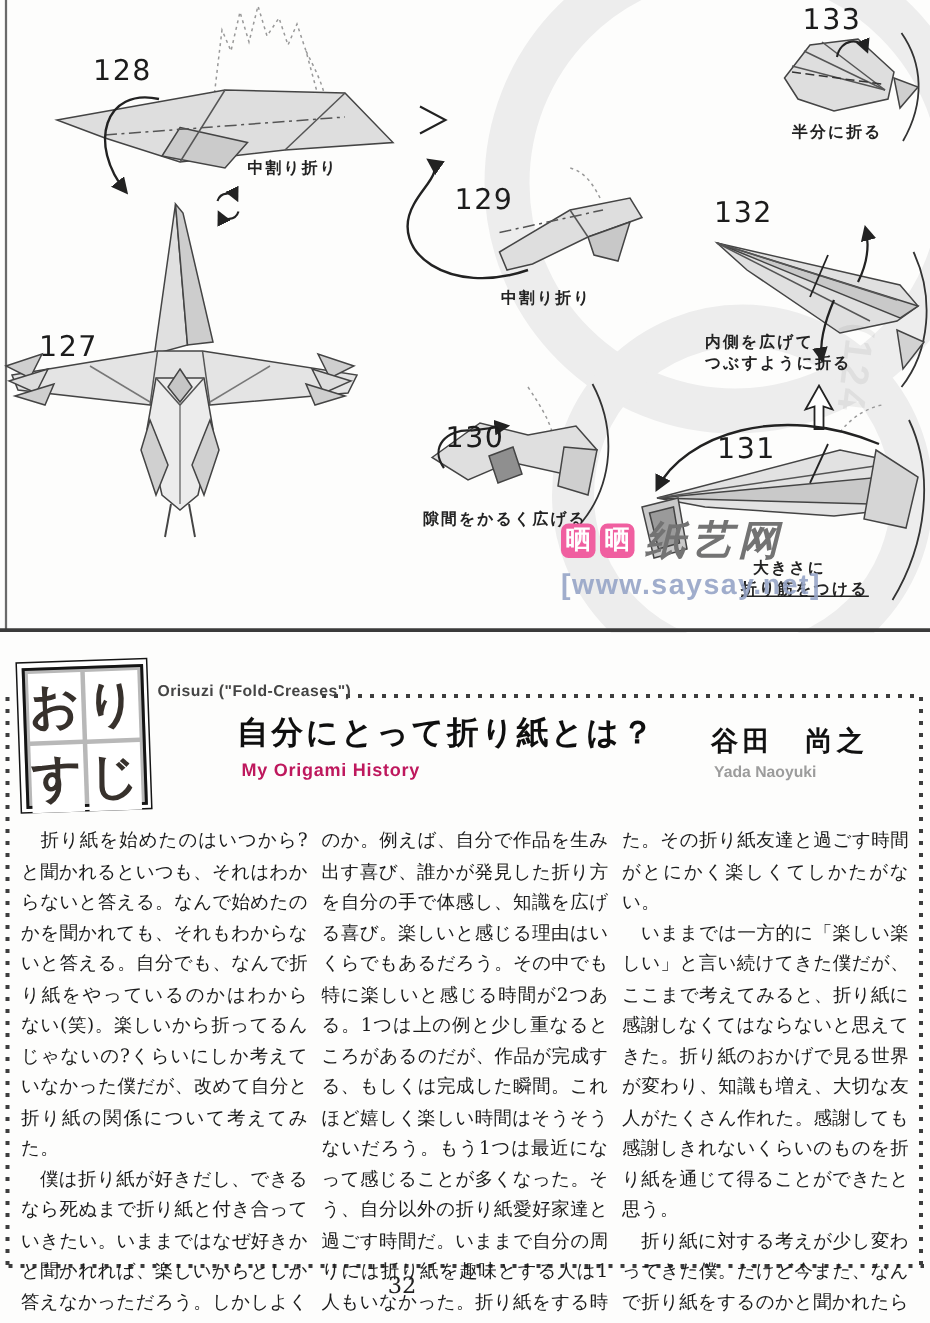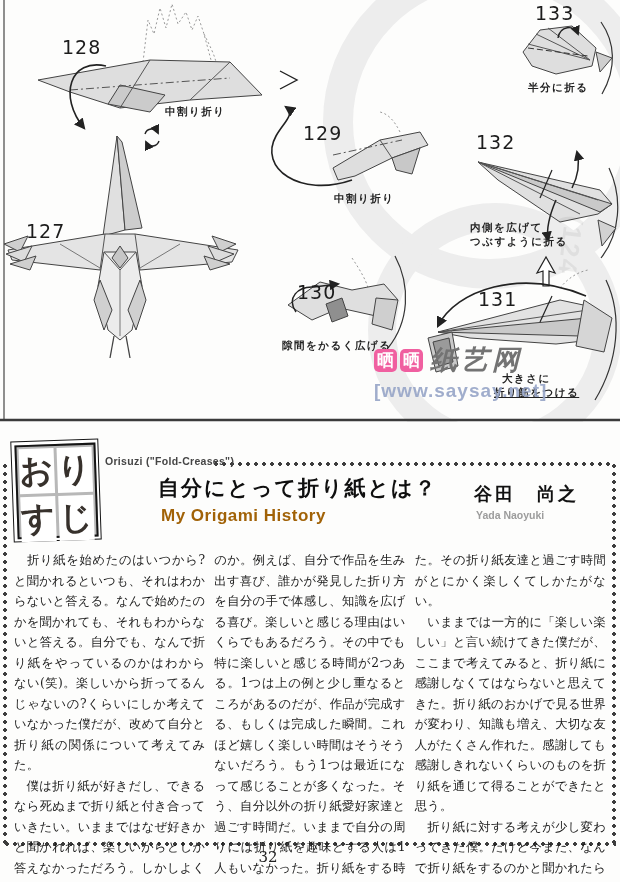--- a/index.html
+++ b/index.html
@@ -71,22 +71,22 @@
   }
   .kicker {
     position:absolute; left:105px; top:17px; font-size:10.5px; font-weight:bold;
     color:#454545; letter-spacing:0.3px;
   }
   .title {
     position:absolute; left:158px; top:36px; font-size:21px; font-weight:bold;
     color:#0f0f0f; letter-spacing:2px;
   }
   .subtitle {
-    position:absolute; left:161px; top:68px; font-size:17px; font-weight:bold;
-    color:#a16207; letter-spacing:0.5px;
+    position:absolute; left:161px; top:68px; font-size:12px; font-weight:bold;
+    color:#be185d; letter-spacing:0.5px;
   }
   .author {
     position:absolute; left:474px; top:44px; font-size:18px; font-weight:bold;
     color:#111; letter-spacing:3px;
   }
   .author-romaji {
     position:absolute; left:476px; top:71px; font-size:10.5px; font-weight:bold;
     color:#9c9c9c;
   }
   .columns {

